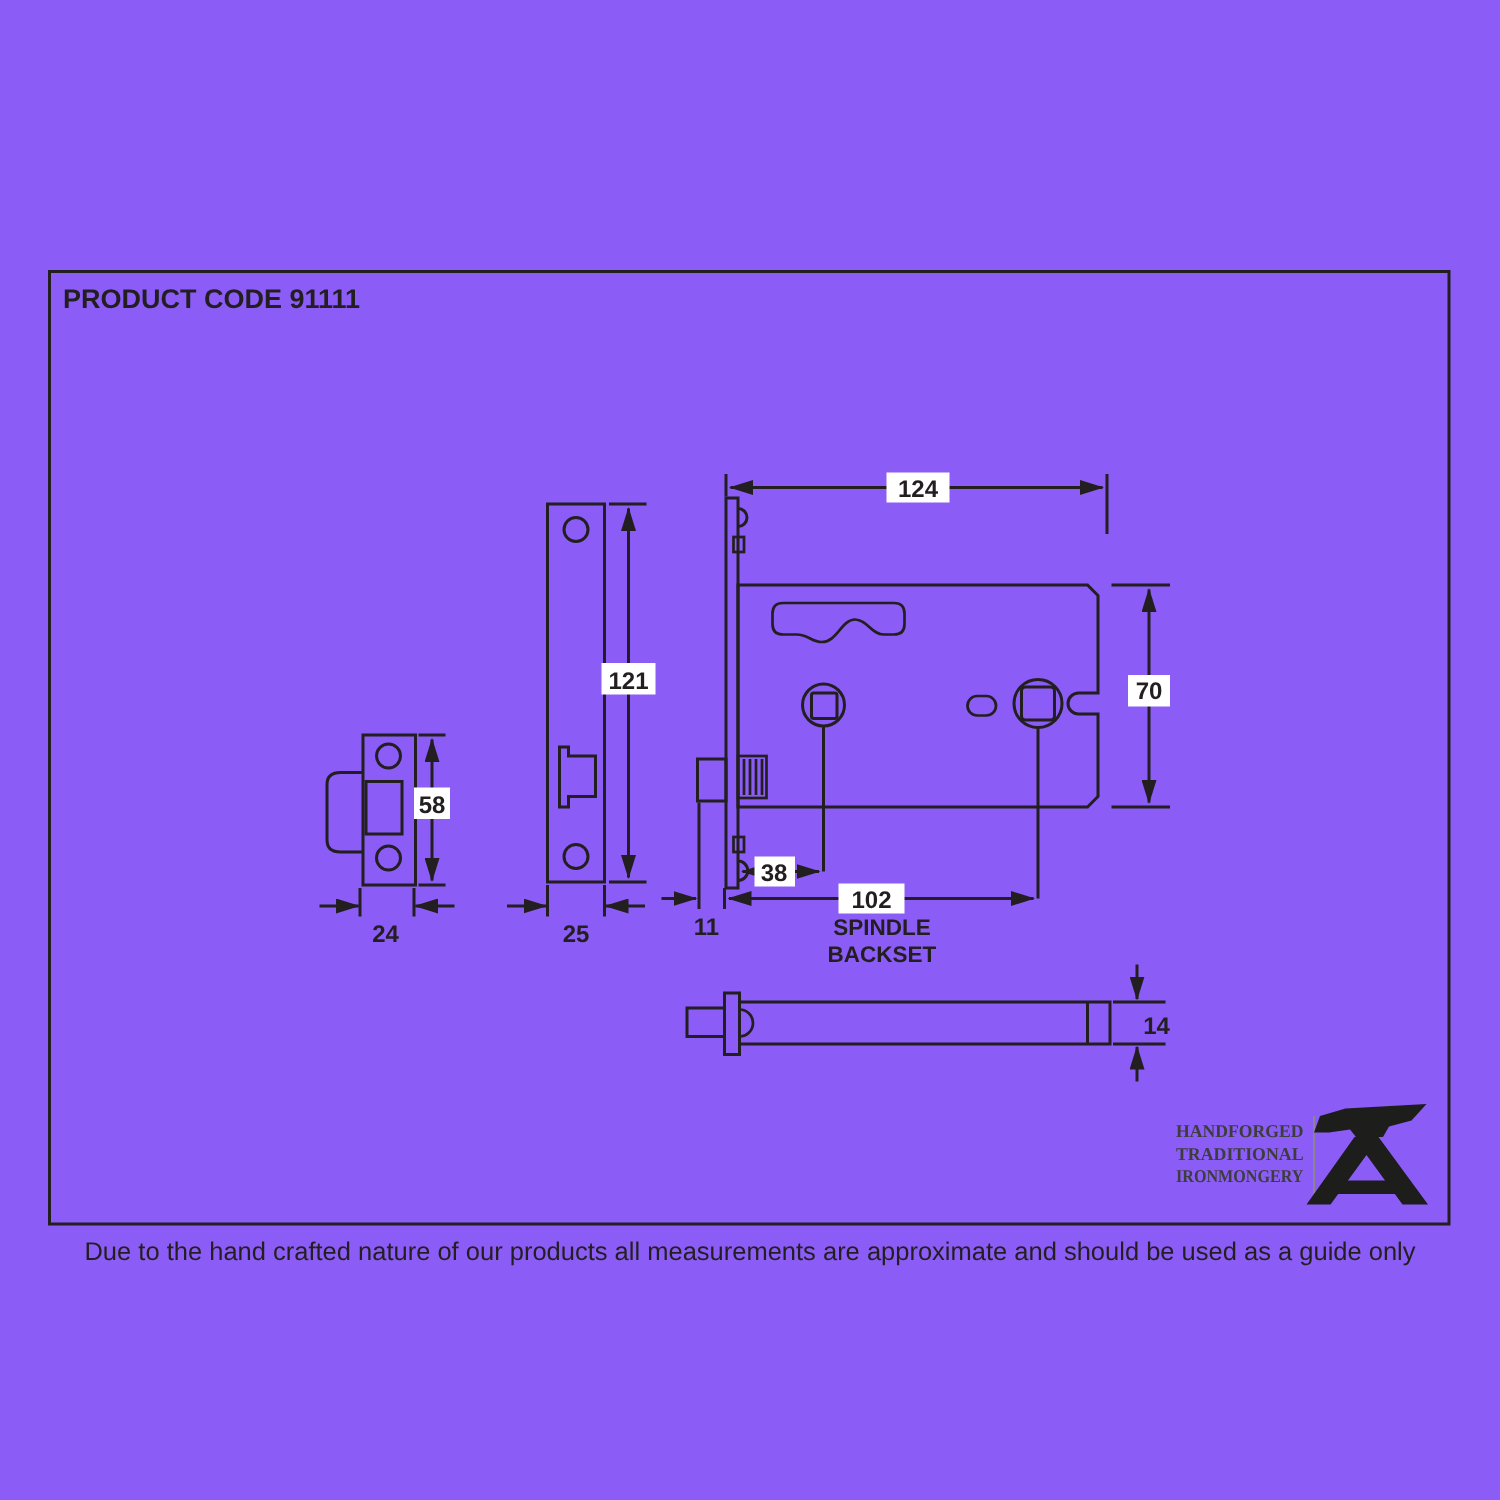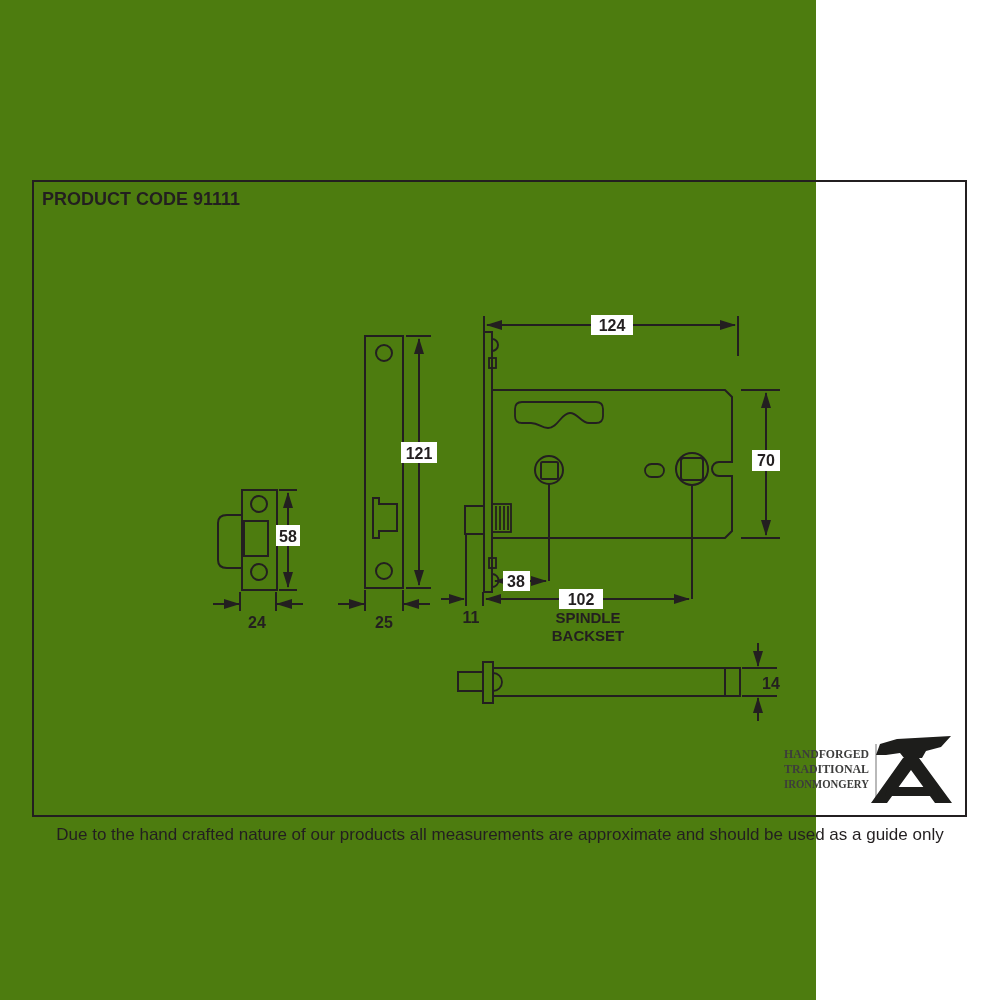--- a/index.html
+++ b/index.html
@@ -1,20 +1,20 @@
 <!DOCTYPE html>
 <html><head>
 <meta charset="utf-8">
 <style>
   html, body { margin: 0; padding: 0; background: #ffffff; }
   .canvas {
     position: relative;
-    width: 816px;
+    width: 1000px;
     height: 1000px;
-    background: #4d7c0f;
+    background: #8b5cf6;
     font-family: "Liberation Sans", sans-serif;
   }
   svg text { fill: #231f20; }
   .dim-label {
     font-family: "Liberation Sans", sans-serif;
     font-size: 16px;
     font-weight: 600;
   }
   .small-label {
     font-family: "Liberation Sans", sans-serif;

